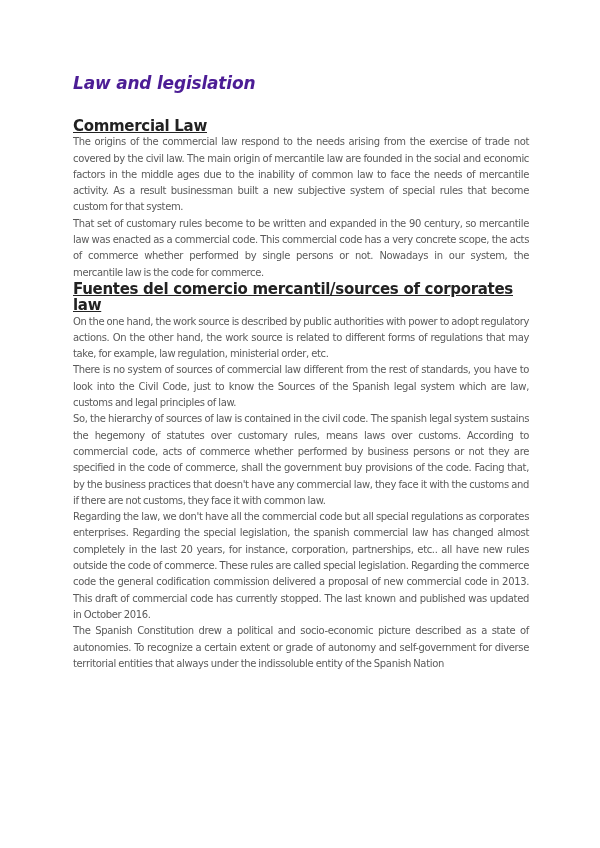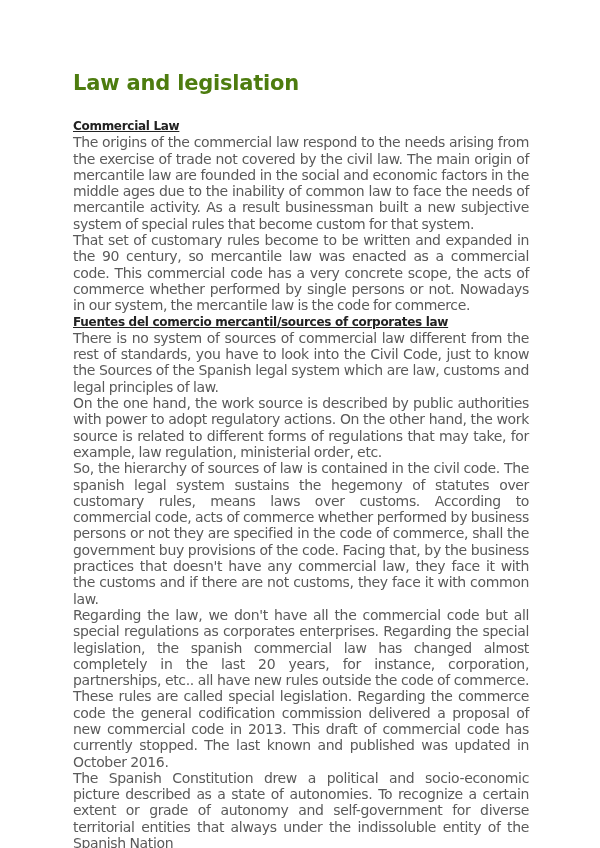--- a/index.html
+++ b/index.html
@@ -3,48 +3,49 @@
 <meta charset="utf-8">
 <style>
   html, body { margin: 0; padding: 0; background: #ffffff; }
   body { width: 600px; height: 848px; position: relative; overflow: hidden; }
   .page {
     position: absolute; left: 73px; top: 70px; width: 456px;
     font-family: "DejaVu Sans", sans-serif;
     color: #5a5a5a;
   }
   .title {
-    font-size: 21px; font-weight: bold; color: #4d7c0f;
+    font-size: 17px; font-weight: bold; color: #4c1d95;
     margin: 0 0 22px 0; letter-spacing: -0.2px;
     line-height: 26px;
+    font-style: italic;
   }
   .heading {
-    font-size: 12px; font-weight: bold; color: #222222;
+    font-size: 15px; font-weight: bold; color: #222222;
     text-decoration: underline; line-height: 16.3px;
     letter-spacing: -0.3px; margin: 0;
   }
   .para {
-    font-size: 14px; line-height: 16.3px; text-align: justify;
+    font-size: 10px; line-height: 16.3px; text-align: justify;
     margin: 0; letter-spacing: -0.35px; word-spacing: -0.5px;
     color: #5a5a5a;
   }
 </style>
 </head>
 <body>
 
 <div class="page">
   <h1 class="title">Law and legislation</h1>
 
   <section>
     <h2 class="heading">Commercial Law</h2>
     <p class="para">The origins of the commercial law respond to the needs arising from the exercise of trade not covered by the civil law. The main origin of mercantile law are founded in the social and economic factors in the middle ages due to the inability of common law to face the needs of mercantile activity. As a result businessman built a new subjective system of special rules that become custom for that system.</p>
     <p class="para">That set of customary rules become to be written and expanded  in the 90 century, so mercantile law was enacted as a commercial code. This commercial code has a very concrete scope, the acts of commerce whether performed by single persons or not. Nowadays in our system, the mercantile law is the code for commerce.</p>
   </section>
 
   <section>
     <h2 class="heading">Fuentes del comercio mercantil/sources of corporates law</h2>
+    <p class="para">On the one hand, the work source is described by public authorities with power to adopt regulatory actions. On the other hand, the work source is related to different forms of regulations that may take, for example, law regulation, ministerial order, etc.</p>
     <p class="para">There is no system of sources of commercial law different from the rest of standards, you have to look into the Civil Code, just to know the Sources of the Spanish legal system which are law, customs and legal principles of law.</p>
-    <p class="para">On the one hand, the work source is described by public authorities with power to adopt regulatory actions. On the other hand, the work source is related to different forms of regulations that may take, for example, law regulation, ministerial order, etc.</p>
     <p class="para">So, the hierarchy of sources of law is contained in the civil code. The spanish legal system sustains the hegemony of statutes over customary rules, means laws over customs. According to commercial code, acts of commerce whether performed by business persons or not they are specified in the code of commerce, shall the government buy provisions of the code. Facing that, by the business practices that doesn't have any commercial law, they face it with the customs and if there are not customs, they face it with common law.</p>
     <p class="para">Regarding the law, we don't have all the commercial code but all special regulations as corporates enterprises. Regarding the special legislation, the spanish commercial law has changed almost completely in the last 20 years, for instance, corporation, partnerships, etc.. all have new rules outside the code of commerce. These rules are called special legislation. Regarding the commerce code the general codification commission delivered a proposal of new commercial code in 2013. This draft of commercial code has currently stopped. The last known and published was updated in October 2016.</p>
     <p class="para">The Spanish Constitution drew a political and socio-economic picture described as a state of autonomies. To recognize a certain extent or grade of autonomy and self-government for diverse territorial entities that always under the indissoluble entity of the Spanish Nation</p>
   </section>
 </div>
 
 </body></html>

